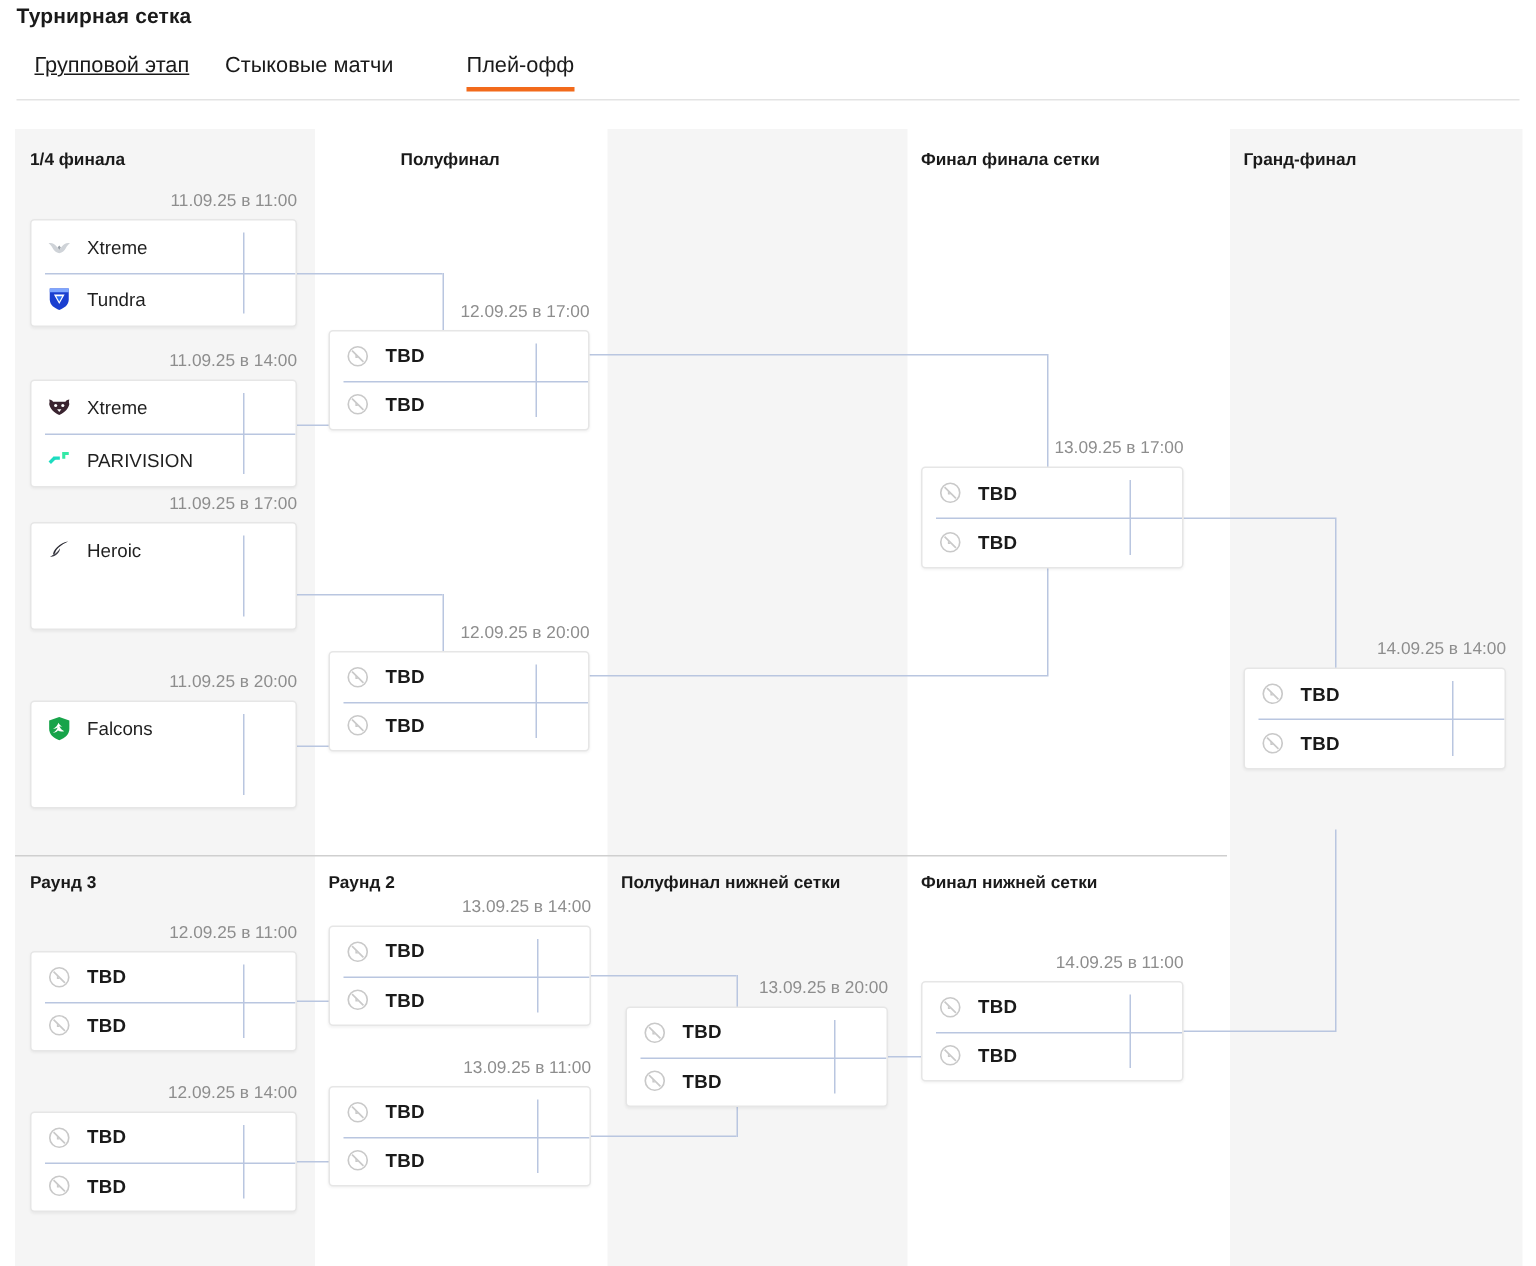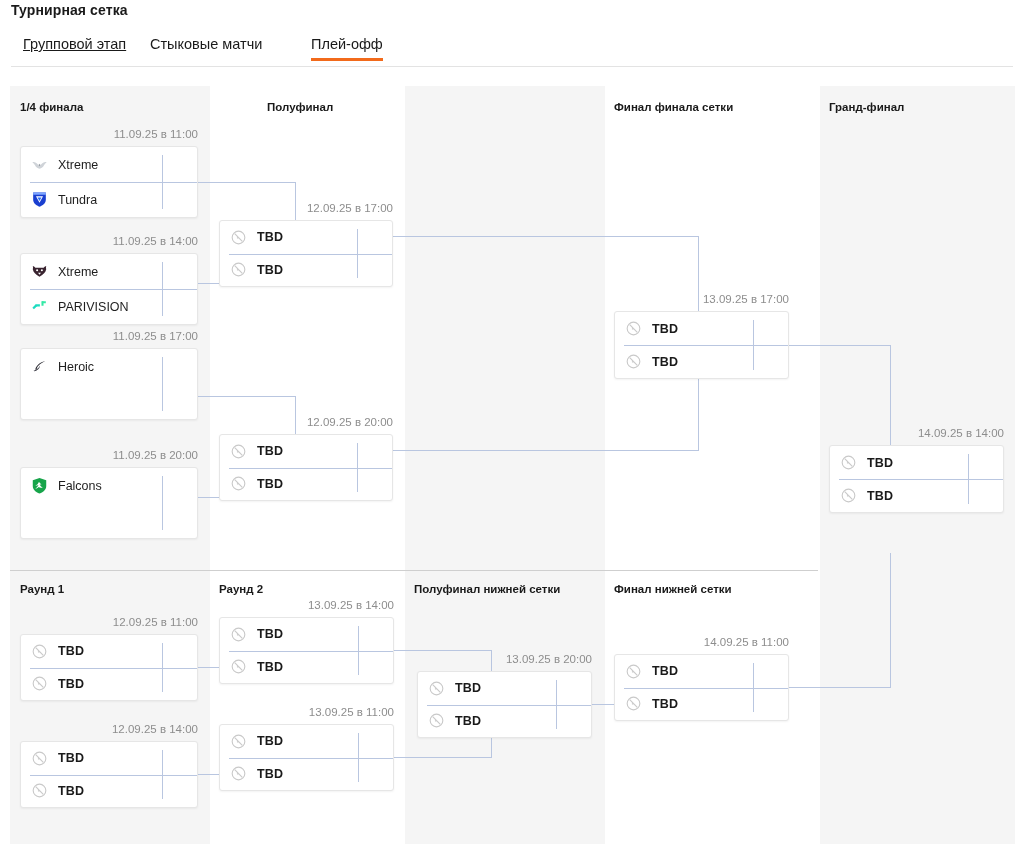--- a/index.html
+++ b/index.html
@@ -96,21 +96,21 @@
     <div class="colbg" style="left:405px;width:200px;"></div>
     <div class="colbg" style="left:820px;width:195px;"></div>
 
     <div class="section-rule"></div>
 
     <div class="round-title" style="left:20px;top:15px;">1/4 финала</div>
     <div class="round-title" style="left:219px;top:15px;padding-left:48px;">Полуфинал</div>
     <div class="round-title" style="left:614px;top:15px;">Финал финала сетки</div>
     <div class="round-title" style="left:829px;top:15px;">Гранд-финал</div>
 
-    <div class="round-title" style="left:20px;top:497px;">Раунд 1</div>
+    <div class="round-title" style="left:20px;top:497px;">Раунд 3</div>
     <div class="round-title" style="left:219px;top:497px;">Раунд 2</div>
     <div class="round-title" style="left:414px;top:497px;">Полуфинал нижней сетки</div>
     <div class="round-title" style="left:614px;top:497px;">Финал нижней сетки</div>
 
     <div class="ln lnh" style="left:198px;top:96px;width:97px;"></div>
     <div class="ln lnv" style="left:295px;top:96px;height:40px;"></div>
 
     <div class="ln lnh" style="left:198px;top:197px;width:97px;"></div>
     <div class="ln lnv" style="left:295px;top:156px;height:42px;"></div>
 

